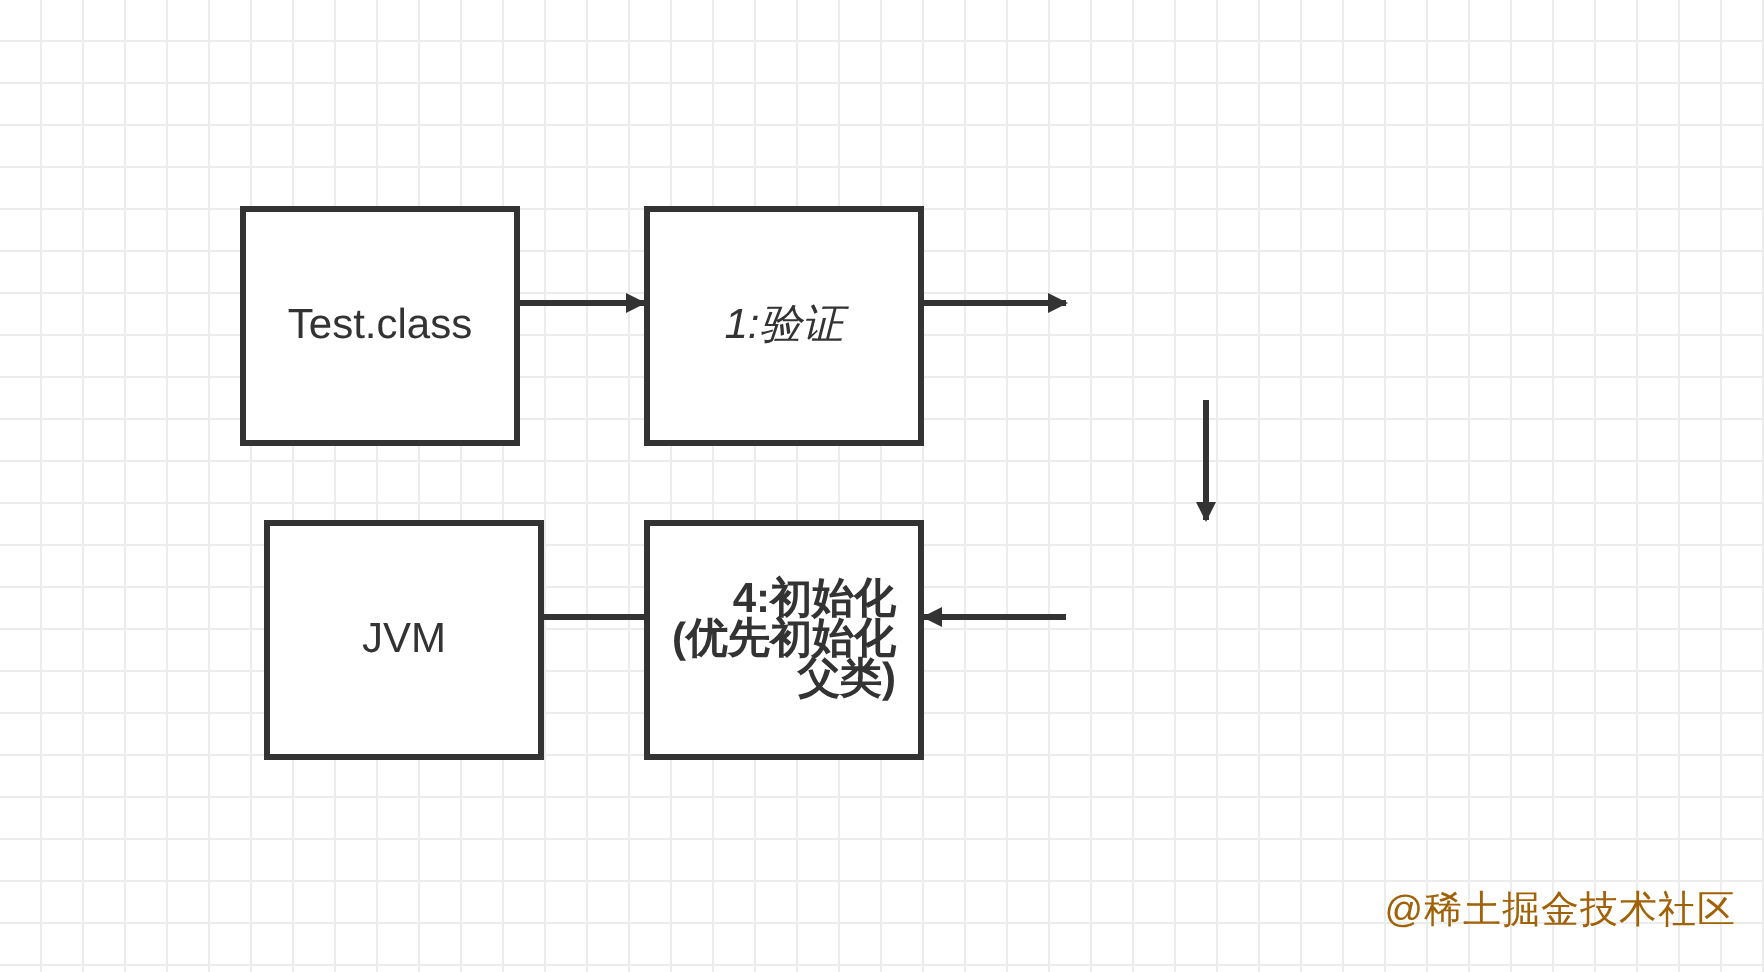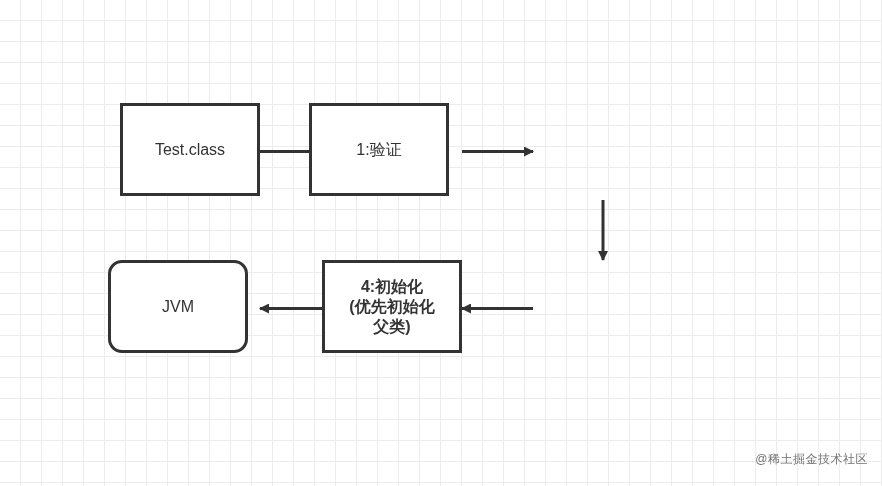--- a/index.html
+++ b/index.html
@@ -9,30 +9,30 @@
     background-image:
       linear-gradient(to right, #ececec 1px, transparent 1px),
       linear-gradient(to bottom, #ececec 1px, transparent 1px);
     background-size: 21px 21px;
     background-position: 20px 20px;
     font-family: "Liberation Sans", "DejaVu Sans", sans-serif;
   }
   .canvas { position: absolute; left: 0; top: 0; width: 882px; height: 486px; }
   .node {
     position: absolute; box-sizing: border-box;
-    width: 140px; height: 93px;
+    width: 140px; height: 120px;
     border: 3px solid #333333; background: #ffffff;
     display: flex; align-items: center; justify-content: center;
-    text-align: center; color: #333333; font-size: 16px; line-height: 20px;
+    text-align: right; color: #333333; font-size: 21px; line-height: 20px;
   }
   .node span { display: block; white-space: pre-line; }
   svg.edges { position: absolute; left: 0; top: 0; width: 882px; height: 486px; pointer-events: none; }
   .watermark {
     position: absolute; right: 14px; bottom: 18px;
-    color: #737373; font-size: 12px; letter-spacing: 0.5px;
+    color: #a16207; font-size: 19px; letter-spacing: 0.5px;
   }
 </style>
 </head>
 <body>
 
 <div class="canvas">
   <svg class="edges" xmlns="http://www.w3.org/2000/svg">
     <defs>
       <marker id="arrowhead" markerWidth="10" markerHeight="10" refX="9" refY="5" orient="auto" markerUnits="userSpaceOnUse">
         <path d="M0,0 L10,5 L0,10 Z" fill="#333333"></path>
@@ -43,26 +43,26 @@
         <line x1="462" y1="151.5" x2="533" y2="151.5" stroke="#333333" stroke-width="3" marker-end="url(#arrowhead)"></line>
         <line x1="603" y1="200" x2="603" y2="260" stroke="#333333" stroke-width="3" marker-end="url(#arrowhead)"></line>
         <line x1="533" y1="308.5" x2="462" y2="308.5" stroke="#333333" stroke-width="3" marker-end="url(#arrowhead)"></line>
         <line x1="322" y1="308.5" x2="260" y2="308.5" stroke="#333333" stroke-width="3" marker-end="url(#arrowhead)"></line>
       </g>
   </svg>
 
   <div class="node" id="node-test-class" style="left:120px; top:103px;">
     <span>Test.class</span>
   </div>
-  <div class="node" id="node-verify" style="left:309px; top:103px;">
+  <div class="node" id="node-verify" style="left:322px; top:103px;font-style:italic;">
     <span>1:验证</span>
   </div>
   <div class="node" id="node-initialize" style="left:322px; top:260px;font-weight:bold;">
     <span>4:初始化
 (优先初始化
 父类)</span>
   </div>
-  <div class="node" id="node-jvm" style="left:108px; top:260px;border-radius:14px;">
+  <div class="node" id="node-jvm" style="left:132px; top:260px;">
     <span>JVM</span>
   </div>
 
   <div class="watermark">@稀土掘金技术社区</div>
 </div>
 
 </body></html>

